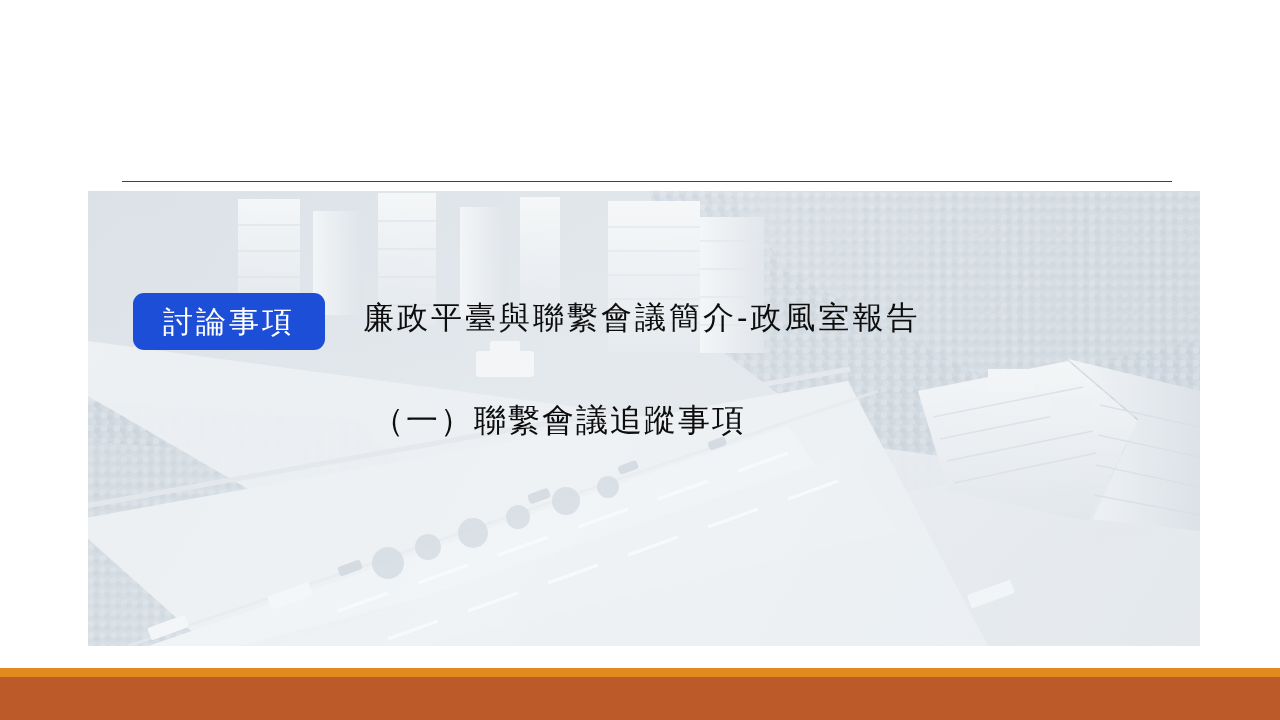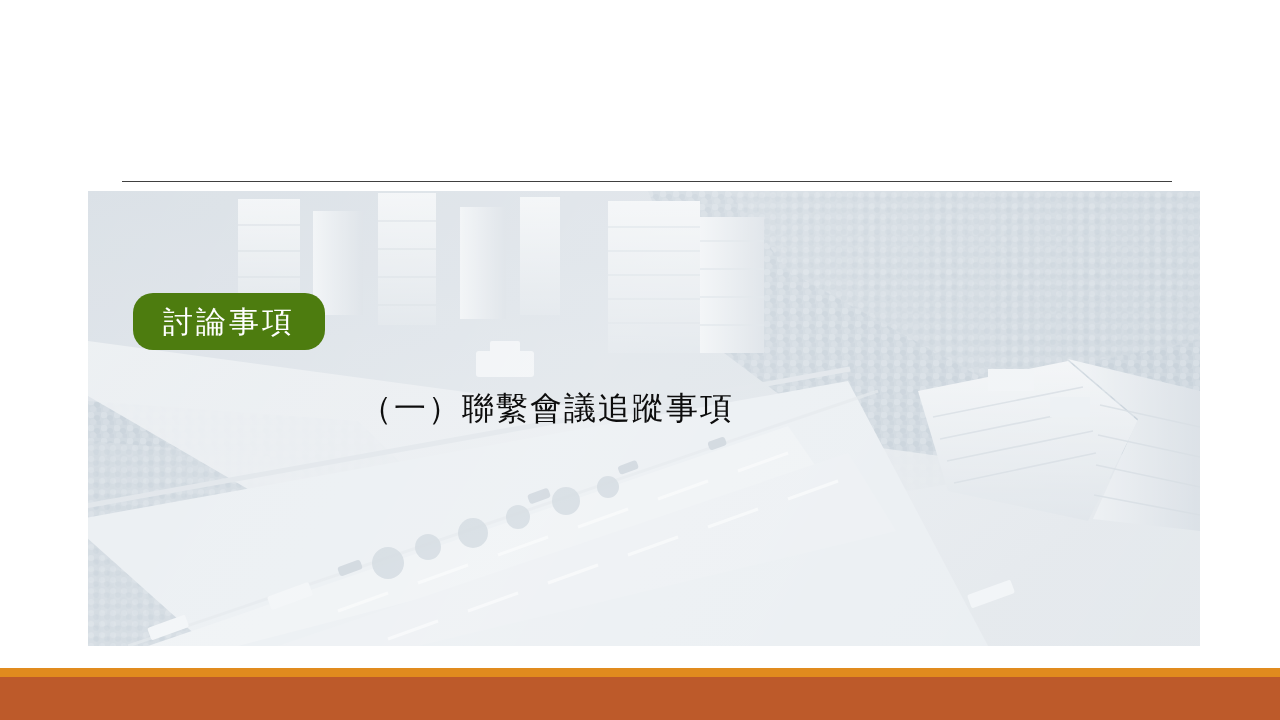--- a/index.html
+++ b/index.html
@@ -72,22 +72,22 @@
     position: absolute;
     inset: 0;
   }
 
   .badge {
     position: absolute;
     left: 45px;      
     top: 102px;      
     width: 192px;
     height: 57px;
-    background: #4d7c0f;
-    border-radius: 20px;
+    background: #1d4ed8;
+    border-radius: 11px;
     display: flex;
     align-items: center;
     justify-content: center;
   }
   .badge-label {
     color: #ffffff;
     font-size: 30px;
     letter-spacing: 3px;
     line-height: 1;
     white-space: nowrap;
@@ -102,21 +102,21 @@
     letter-spacing: 3px;
     color: #0d0d0d;
     white-space: nowrap;
     line-height: 1.2;
   }
 
   .bullet-list {
     position: absolute;
     left: 272px;     
     top: 194px;      
-    margin: 0;
+    margin: 12px;
     padding: 0;
     list-style: none;
   }
   .bullet-item {
     font-size: 32px;
     letter-spacing: 2px;
     color: #0d0d0d;
     line-height: 46px;
     white-space: nowrap;
   }
@@ -291,20 +291,21 @@
       </g>
     </svg>
     <div class="photo-tint"></div>
     <div class="photo-veil"></div>
 
     <div class="content">
       <div class="badge">
         <span class="badge-label">討論事項</span>
       </div>
 
+      <div class="headline">廉政平臺與聯繫會議簡介-政風室報告</div>
 
       <ul class="bullet-list">
         <li class="bullet-item">（一）聯繫會議追蹤事項</li>
       </ul>
     </div>
   </div>
 
   <div class="bar-amber"></div>
   <div class="bar-terracotta"></div>
 

